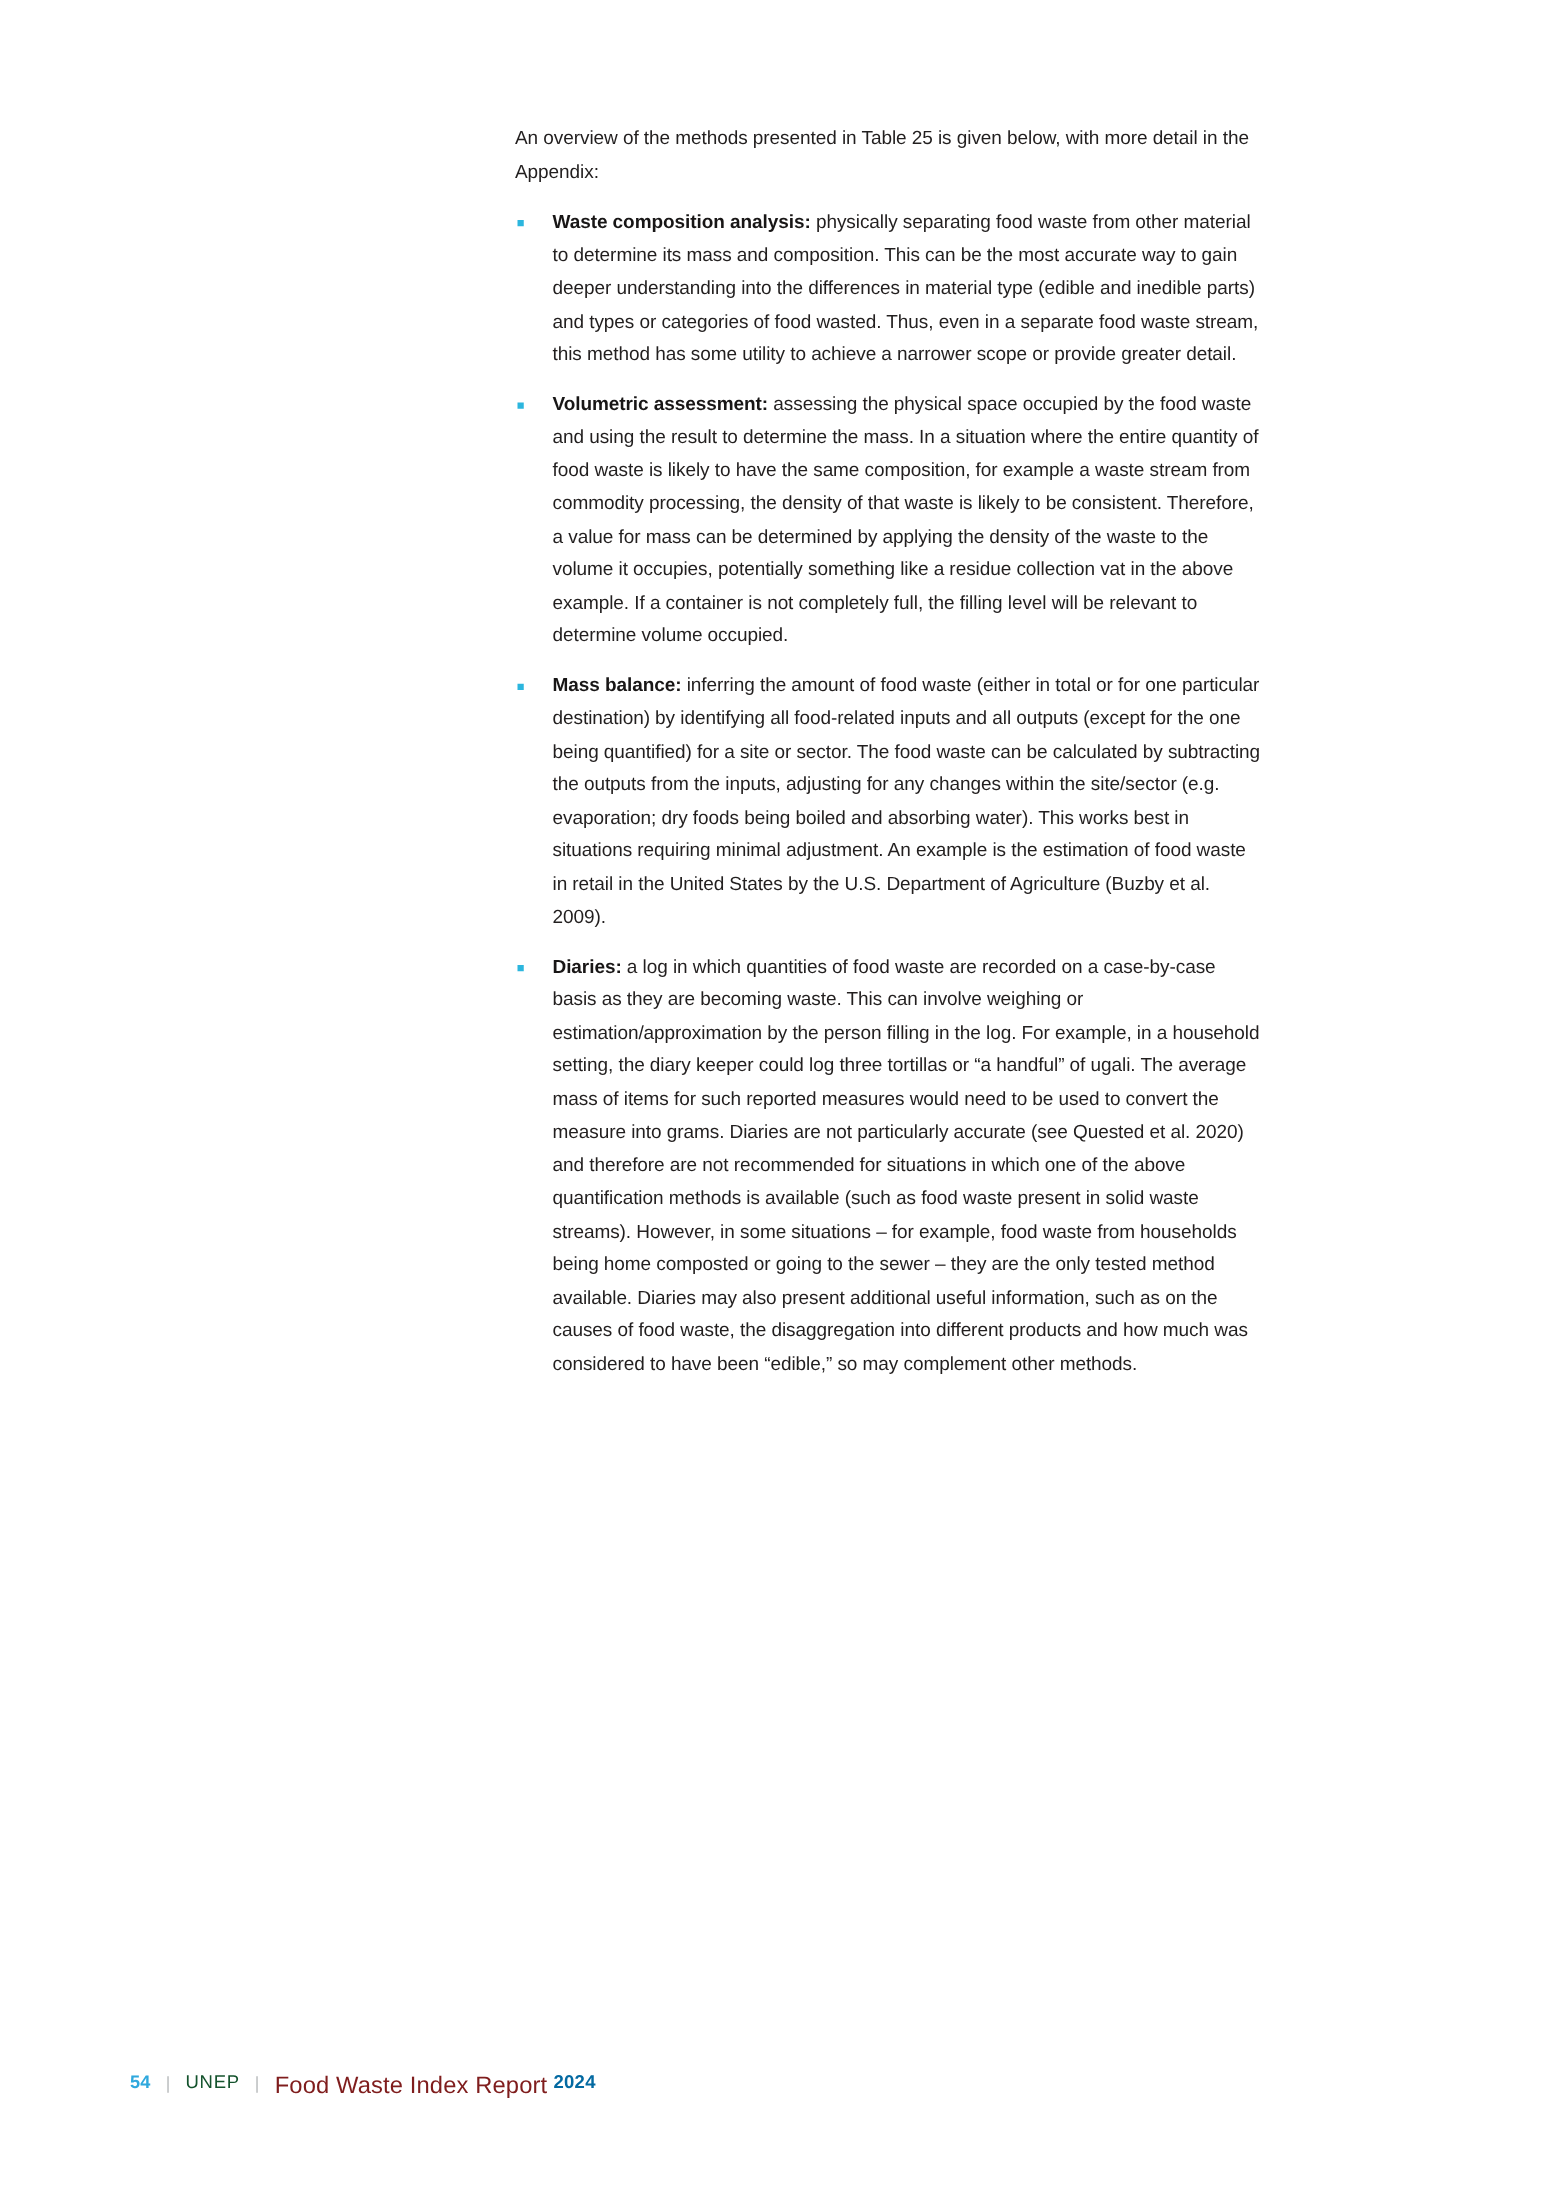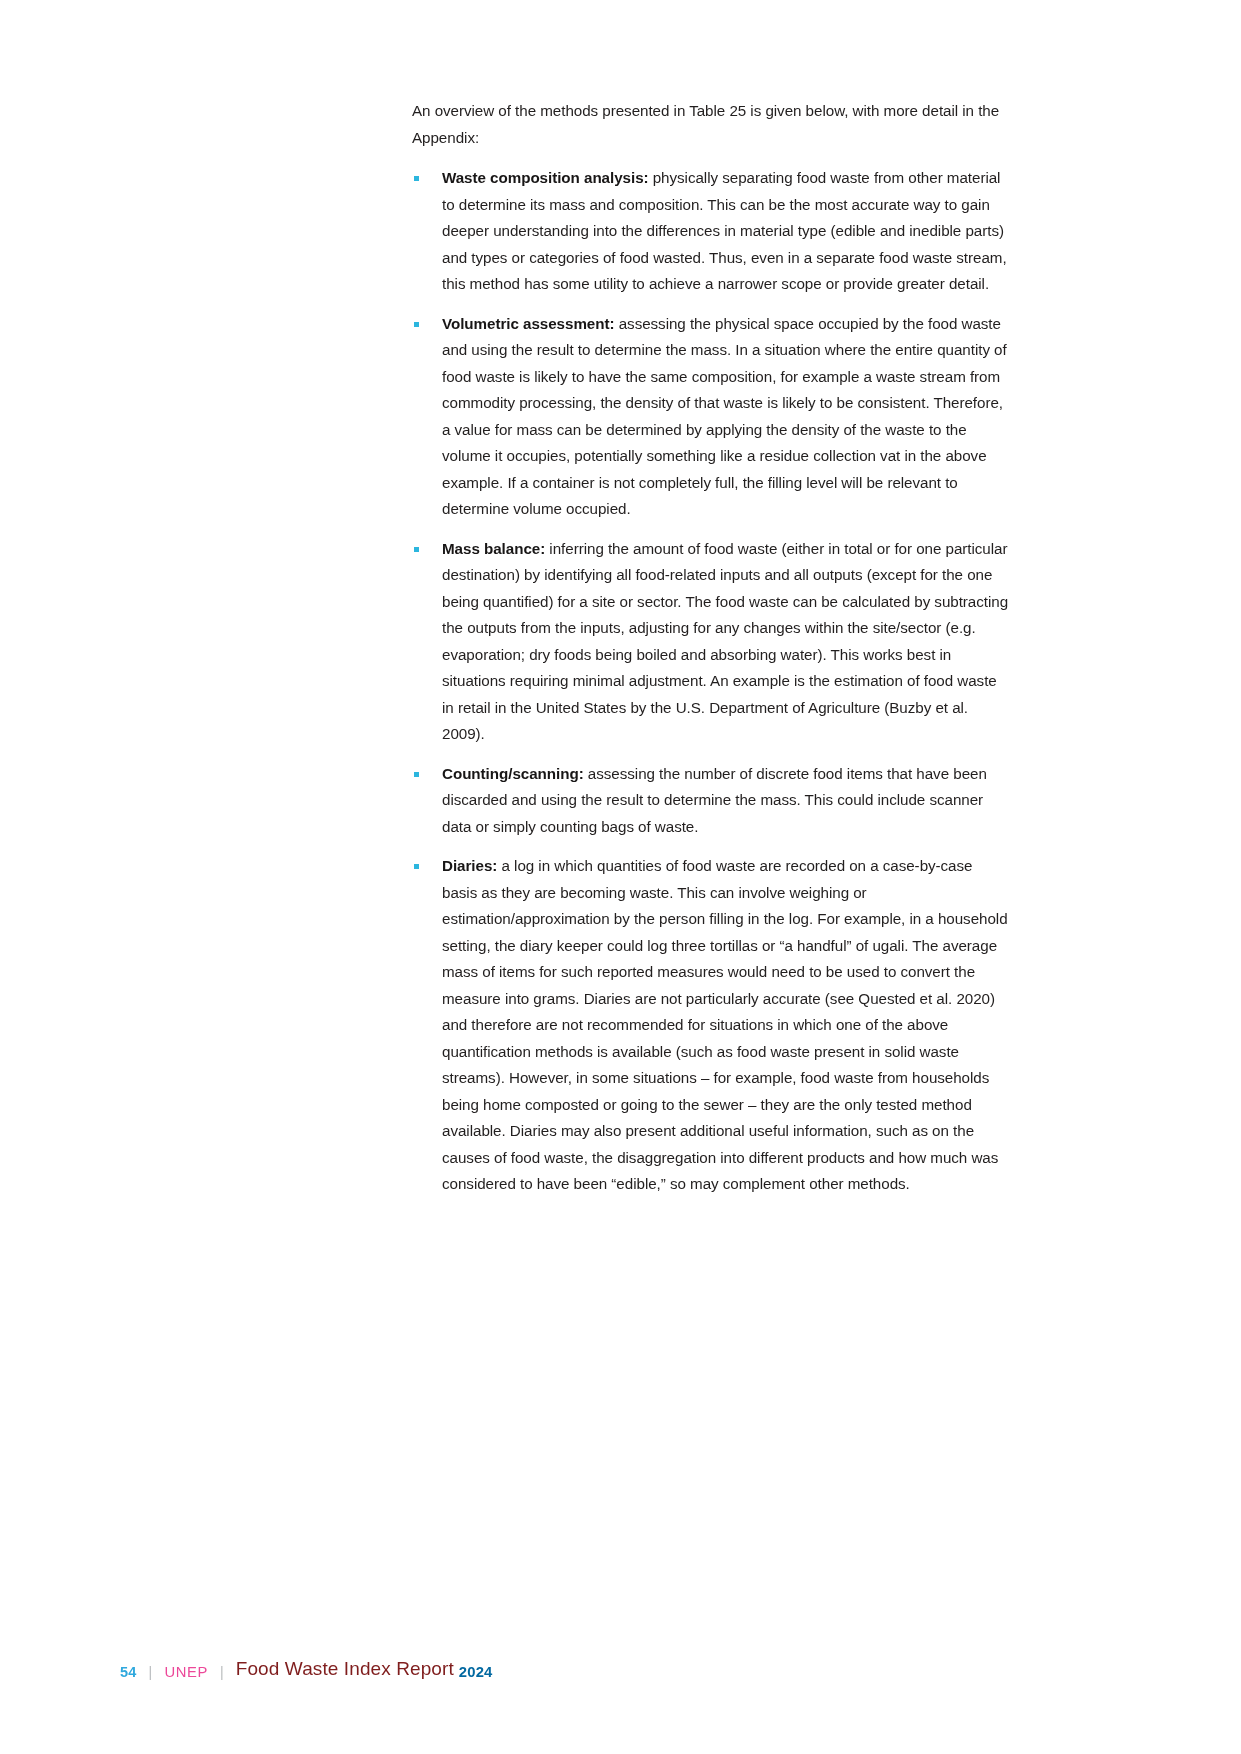--- a/index.html
+++ b/index.html
@@ -74,39 +74,39 @@
     color: #181616;
   }
 
   .body-text {
     color: #221f1f;
   }
 
   
   .footer {
     position: absolute;
-    left: 120px;
+    left: 104px;
     bottom: 74px;
     display: flex;
-    align-items: flex-end;
+    align-items: flex-start;
     font-size: 14.5px;
     letter-spacing: 0.2px;
   }
   .footer .pg {
     color: #2fa8dd;
     font-weight: bold;
     font-size: 14.5px;
   }
   .footer .sep {
     color: #b9bcbe;
     margin: 0 12px;
     font-size: 14px;
   }
   .footer .org {
-    color: #ec4899;
+    color: #14532d;
     font-size: 14.8px;
     letter-spacing: 0.6px;
   }
   .footer .rep {
     color: #7f1d1d;
     font-size: 19px;
     letter-spacing: 0.1px;
   }
   .footer .year {
     color: #0369a1;
@@ -135,24 +135,20 @@
       <li>
         <span class="bullet"></span>
         <span class="term">Volumetric assessment:</span><span class="body-text"> assessing the physical space occupied by the food waste and using the result to determine the mass. In a situation where the entire quantity of food waste is likely to have the same composition, for example a waste stream from commodity processing, the density of that waste is likely to be consistent. Therefore, a value for mass can be determined by applying the density of the waste to the volume it occupies, potentially something like a residue collection vat in the above example. If a container is not completely full, the filling level will be relevant to determine volume occupied.</span>
       </li>
 
       <li>
         <span class="bullet"></span>
         <span class="term">Mass balance:</span><span class="body-text"> inferring the amount of food waste (either in total or for one particular destination) by identifying all food-related inputs and all outputs (except for the one being quantified) for a site or sector. The food waste can be calculated by subtracting the outputs from the inputs, adjusting for any changes within the site/sector (e.g. evaporation; dry foods being boiled and absorbing water). This works best in situations requiring minimal adjustment. An example is the estimation of food waste in retail in the United States by the U.S. Department of Agriculture (Buzby et al. 2009).</span>
       </li>
 
-      <li>
-        <span class="bullet"></span>
-        <span class="term">Counting/scanning:</span><span class="body-text"> assessing the number of discrete food items that have been discarded and using the result to determine the mass. This could include scanner data or simply counting bags of waste.</span>
-      </li>
 
       <li>
         <span class="bullet"></span>
         <span class="term">Diaries:</span><span class="body-text"> a log in which quantities of food waste are recorded on a case-by-case basis as they are becoming waste. This can involve weighing or estimation/approximation by the person filling in the log. For example, in a household setting, the diary keeper could log three tortillas or “a handful” of ugali. The average mass of items for such reported measures would need to be used to convert the measure into grams. Diaries are not particularly accurate (see Quested et al. 2020) and therefore are not recommended for situations in which one of the above quantification methods is available (such as food waste present in solid waste streams). However, in some situations – for example, food waste from households being home composted or going to the sewer – they are the only tested method available. Diaries may also present additional useful information, such as on the causes of food waste, the disaggregation into different products and how much was considered to have been “edible,” so may complement other methods.</span>
       </li>
 
     </ul>
   </div>
 
   <div class="footer">

